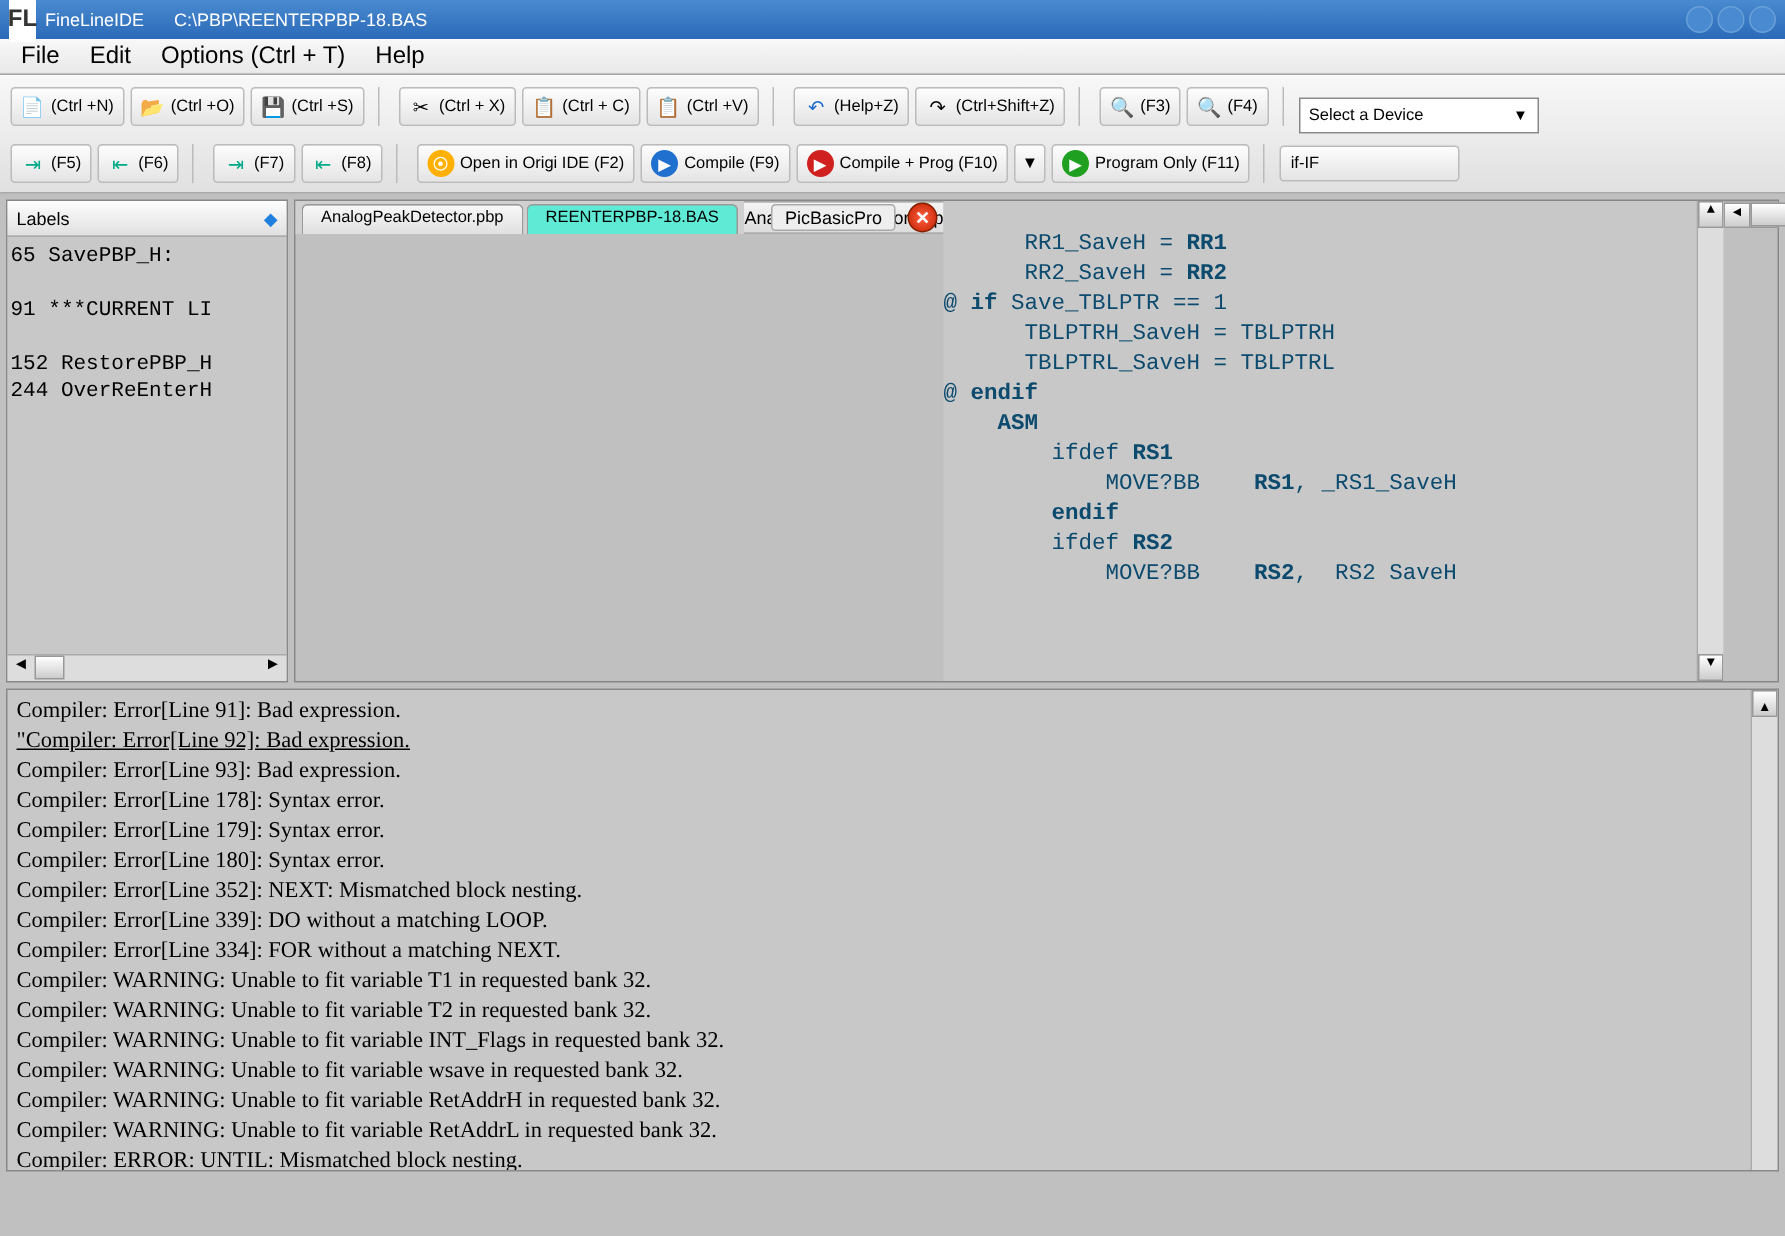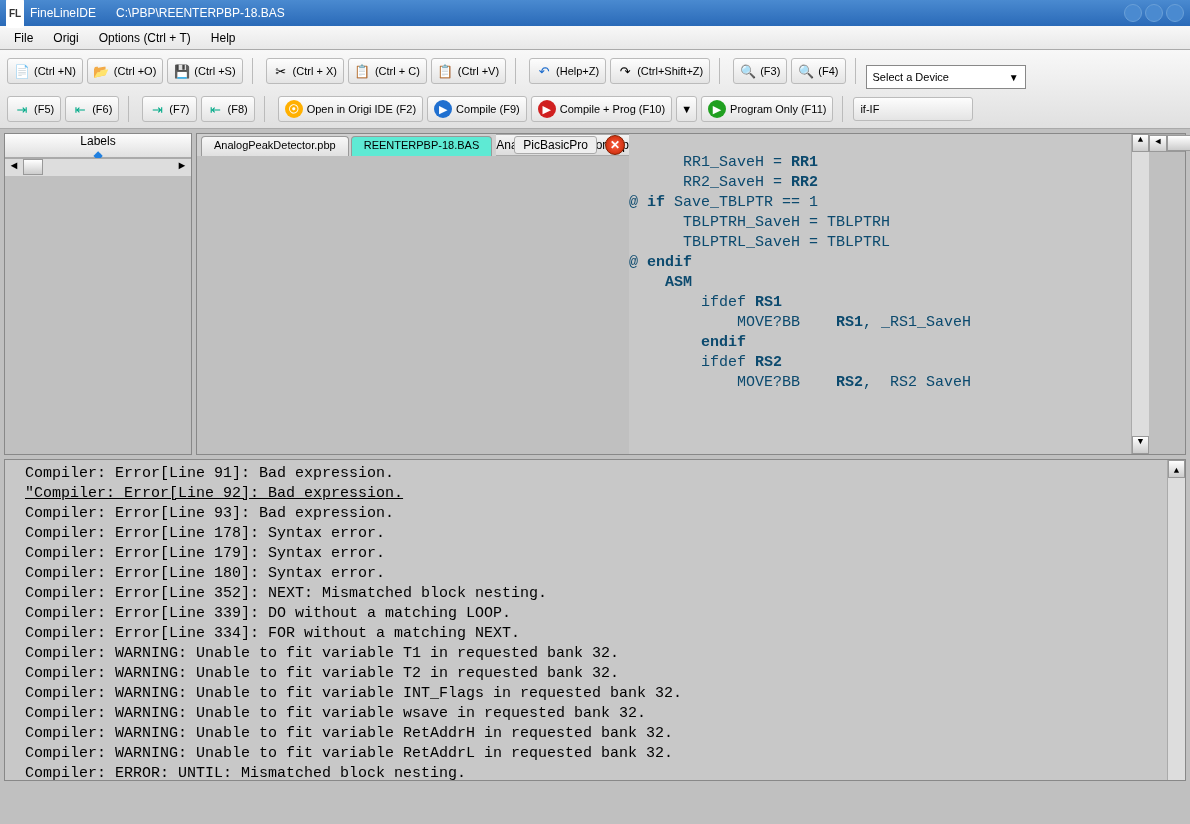--- a/index.html
+++ b/index.html
@@ -1,34 +1,34 @@
 <!DOCTYPE html>
 <html><head>
 <meta charset="utf-8">
 <style>
 * { box-sizing: border-box; margin: 0; padding: 0; }
 body { font-family: Tahoma, Arial, sans-serif; font-size: 11px; background: #c0c0c0; width: 1190px; height: 824px; overflow: hidden; }
 .titlebar { height: 26px; background: linear-gradient(#4a8ad0, #2a6ab8); color: #fff; display: flex; align-items: center; padding: 0 6px; font-size: 12px; }
-.titlebar .icon-box { width: 18px; height: 29px; background: #fff; color: #333; display: inline-flex; align-items: center; justify-content: center; margin-right: 6px; border-radius: 2px; font-size:10px; font-weight:bold; }
+.titlebar .icon-box { width: 18px; height: 29px; background: #fff; color: #333; display: inline-flex; align-items: center; justify-content: center; margin-right: 6px; border-radius: 2px; font-size:16px; font-weight:bold; }
 .titlebar .spacer { flex: 1; }
 .titlebar .winbtn { width: 18px; height: 18px; background: #4a8ad0; border: 1px solid #6aa0d8; border-radius: 50%; margin-left: 3px; display: inline-flex; align-items: center; justify-content: center; font-size:10px; cursor:pointer; }
-.menubar { height: 24px; background: linear-gradient(#f8f8f8, #e8e8e8); border-bottom: 1px solid #aaa; display: flex; align-items: center; padding: 0 4px; font-size: 12px; }
+.menubar { height: 24px; background: linear-gradient(#f8f8f8, #e8e8e8); border-bottom: 1px solid #aaa; display: flex; align-items: flex-start; padding: 0 4px; font-size: 16px; }
 .menubar span { padding: 3px 10px; cursor: pointer; }
 .toolbar { background: linear-gradient(#f8f8f8, #e0e0e0); border-bottom: 1px solid #aaa; padding: 3px 4px; display: flex; flex-wrap: wrap; align-items: center; gap: 4px; }
 .toolbar-row { display: flex; align-items: center; gap: 4px; width: 100%; }
 .tbtn { display: inline-flex; align-items: center; height: 26px; padding: 0 6px; background: linear-gradient(#fdfdfd,#e4e4e4); border: 1px solid #bbb; border-radius: 3px; cursor: pointer; font-size: 11px; gap: 4px; }
 .tbtn .ico { width: 16px; height: 16px; display: inline-flex; align-items: center; justify-content: center; font-size: 13px; }
 .tsep { width: 5px; height: 26px; border-left: 1px solid #bbb; margin: 0 2px; }
 .tgroup { display:inline-flex; align-items:center; gap:4px; padding:2px; border:1px solid transparent; }
 .device-sel { height: 24px; width: 160px; border: 1px solid #888; display:inline-flex; align-items:center; padding:0 6px; background:#fff; position:relative; cursor:pointer;margin-top:12px; }
 .device-sel::after { content:"▼"; position:absolute; right:6px; font-size:10px; }
 .if-box { height:24px; width:120px; border:1px solid #bbb; display:inline-flex; align-items:center; padding:0 6px; background:linear-gradient(#fdfdfd,#e4e4e4); border-radius:3px; }
 .main { display: flex; height: 330px; padding: 4px; gap: 4px; }
 .sidebar { width: 188px; display:flex; flex-direction:column; border:1px solid #888; background:#c0c0c0; }
-.sidebar-hdr { height: 24px; background: linear-gradient(#fdfdfd,#e0e0e0); border-bottom:1px solid #aaa; display:flex; align-items:center; padding:0 6px; font-size:12px; justify-content:space-between;flex-direction:column; }
+.sidebar-hdr { height: 24px; background: linear-gradient(#fdfdfd,#e0e0e0); border-bottom:1px solid #aaa; display:flex; align-items:center; padding:0 6px; font-size:12px; justify-content:space-between; }
 .sidebar-body { flex:1; background:#c8c8c8; font-family: 'Courier New', monospace; font-size:14px; padding:4px 2px; overflow:hidden; white-space:nowrap; color:#000; line-height:18px; }
 .sidebar-sb { height:18px; background:#ddd; border-top:1px solid #aaa; display:flex; }
 .sidebar-sb .thumb { width:20px; height:16px; background:linear-gradient(#fff,#ccc); border:1px solid #999; }
 .editor { flex:1; display:flex; border:1px solid #888; }
 .tabs { height:22px; display:flex; align-items:flex-end; padding:0 4px; background:#d0d0d0; gap:2px; }
 .tab { height:20px; padding:2px 12px; background:linear-gradient(#f8f8f8,#e0e0e0); border:1px solid #999; border-bottom:none; border-radius:4px 4px 0 0; font-size:11px; cursor:pointer; }
 .tab.active { background:#5eead4; }
 .doc-hdr { height:22px; background:linear-gradient(#f4f4f4,#dcdcdc); border-top:1px solid #aaa; border-bottom:1px solid #aaa; display:flex; align-items:center; justify-content:center; font-size:12px; position:relative; }
 .doc-hdr .lang { position:absolute; right:32px; padding:0 8px; border:1px solid #aaa; background:#eee; height:18px; display:flex; align-items:center; border-radius:3px; }
 .doc-hdr .close { position:absolute; right:4px; width:20px; height:20px; background:radial-gradient(#ff6040,#c02000); border-radius:50%; border:1px solid #802000; display:flex; align-items:center; justify-content:center; color:#fff; cursor:pointer; font-weight:bold; }
@@ -37,21 +37,21 @@
 .code { flex:1; line-height:20px; padding-top:2px; white-space:pre; color:#0c4a6e;margin-top:17px; }
 .code .hl { background:#fdfdfd; display:inline-block; width:100%; }
 .code b { font-weight:bold; }
 .vsb { width:18px; background:#ddd; border-left:1px solid #aaa; position:relative; }
 .vsb .up, .vsb .down { height:18px; background:linear-gradient(#fff,#ccc); border:1px solid #999; text-align:center; font-size:9px; cursor:pointer; }
 .vsb .down { position:absolute; bottom:0; width:100%; }
 .hsb-row { height:18px; display:flex; background:#ddd; border-top:1px solid #aaa; }
 .hsb-row .l,.hsb-row .r { width:18px; background:linear-gradient(#fff,#ccc); border:1px solid #999; text-align:center; font-size:9px; cursor:pointer; }
 .hsb-row .track { flex:1; position:relative; }
 .hsb-row .thumb { position:absolute; left:0; width:80px; height:16px; background:linear-gradient(#fff,#ccc); border:1px solid #999; top:0; }
-.output { margin:0 4px 4px 4px; border:1px solid #888; background:#c8c8c8; height:322px; font-family:Liberation Mono, monospace; font-size:15px; padding:4px 20px; position:relative; color:#000; line-height:20px; overflow:hidden; }
+.output { margin:0 4px 4px 4px; border:1px solid #888; background:#c8c8c8; height:322px; font-family:Liberation Serif, serif; font-size:15px; padding:4px 6px; position:relative; color:#000; line-height:20px; overflow:hidden; }
 .output .vsb2 { position:absolute; right:0; top:0; width:18px; height:100%; background:#ddd; border-left:1px solid #aaa; }
 .output .vsb2 .up2 { height:18px; background:linear-gradient(#fff,#ccc); border:1px solid #999; text-align:center; font-size:9px; }
 .underline { text-decoration: underline; }
 .circle-ico { width:18px; height:18px; border-radius:50%; display:inline-flex; align-items:center; justify-content:center; font-size:11px; color:#fff; }
 </style>
 </head>
 <body>
 
 <div class="titlebar">
   <span class="icon-box">FL</span>
@@ -59,21 +59,21 @@
   <span style="width:20px"></span>
   <span>C:\PBP\REENTERPBP-18.BAS</span>
   <span class="spacer"></span>
   <span class="winbtn"></span>
   <span class="winbtn"></span>
   <span class="winbtn"></span>
 </div>
 
 <div class="menubar">
   <span>File</span>
-  <span>Origi</span>
+  <span>Edit</span>
   <span>Options (Ctrl + T)</span>
   <span>Help</span>
 </div>
 
 <div class="toolbar">
  <div class="toolbar-row">
   <span class="tgroup">
     <span class="tbtn">
           <span class="ico">📄</span>
           <span>(Ctrl +N)</span>
@@ -177,20 +177,21 @@
       </span>
  </div>
 </div>
 
 <div class="main">
   <div class="sidebar">
     <div class="sidebar-hdr">
       <span>Labels</span>
       <span style="color:#2080e0">◆</span>
     </div>
+    <div class="sidebar-body" id="sidebar-body">65 SavePBP_H:<br>&nbsp;<br>91 ***CURRENT LI<br>&nbsp;<br>152 RestorePBP_H<br>244 OverReEnterH</div>
     <div class="sidebar-sb">
       <span style="width:18px;text-align:center">◄</span>
       <span class="thumb"></span>
       <span style="flex:1"></span>
       <span style="width:18px;text-align:center">►</span>
     </div>
   </div>
 
   <div class="editor">
     <div class="tabs">

